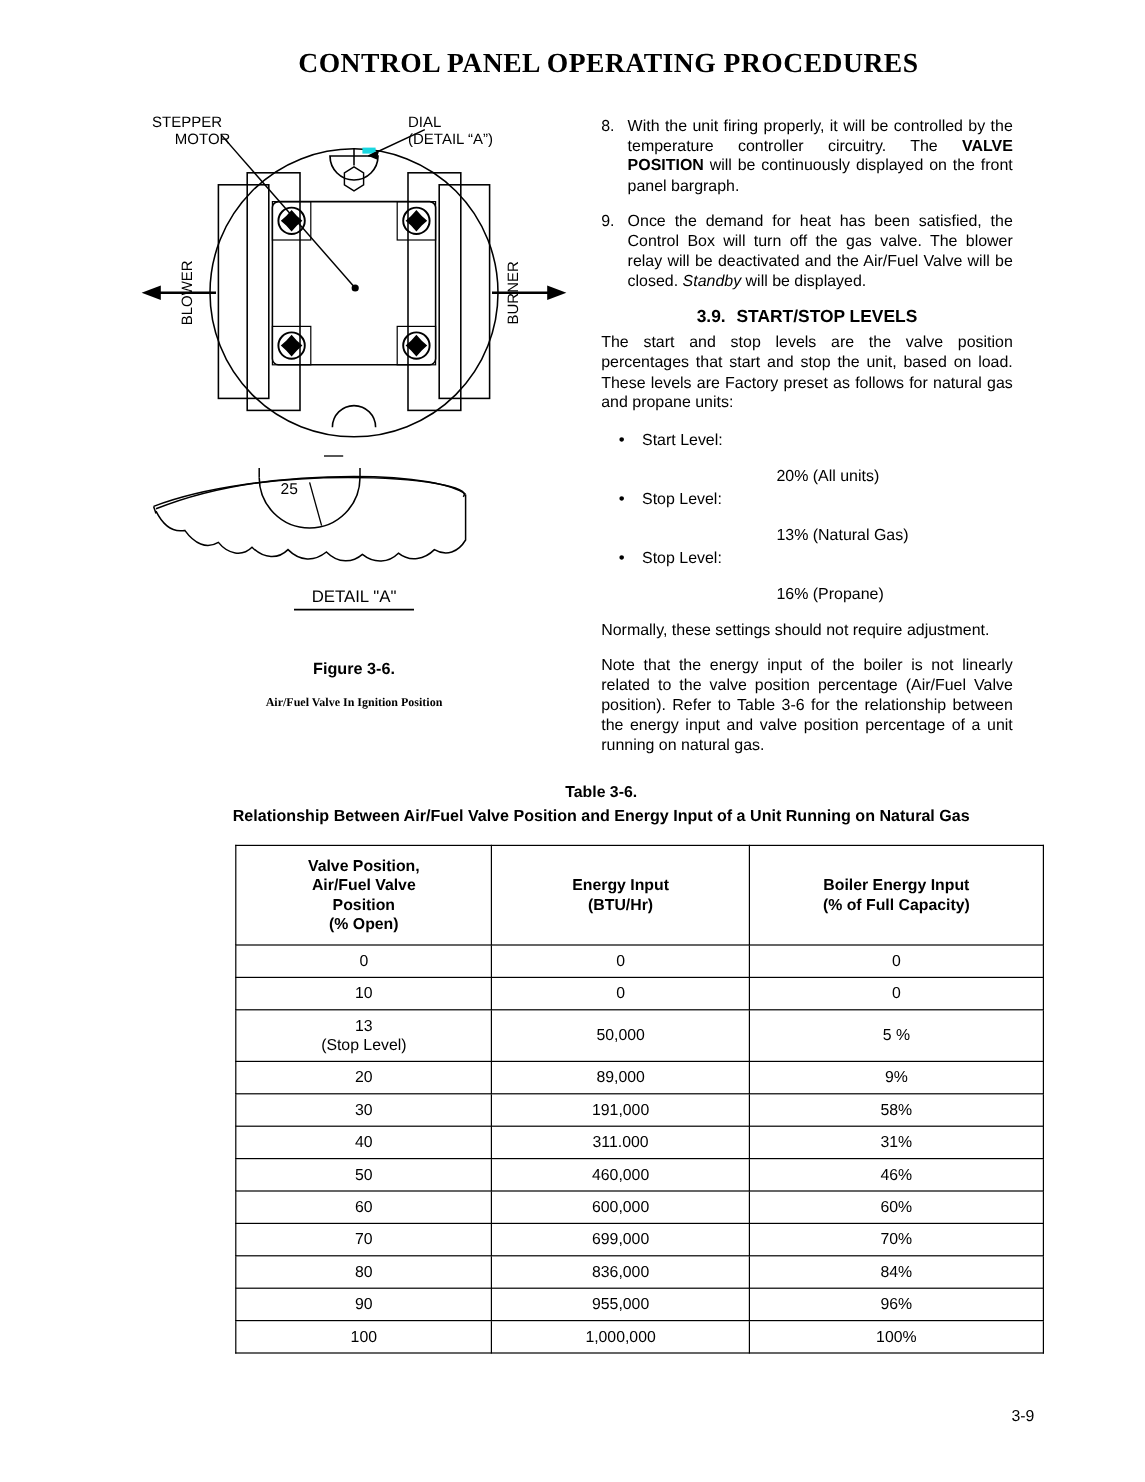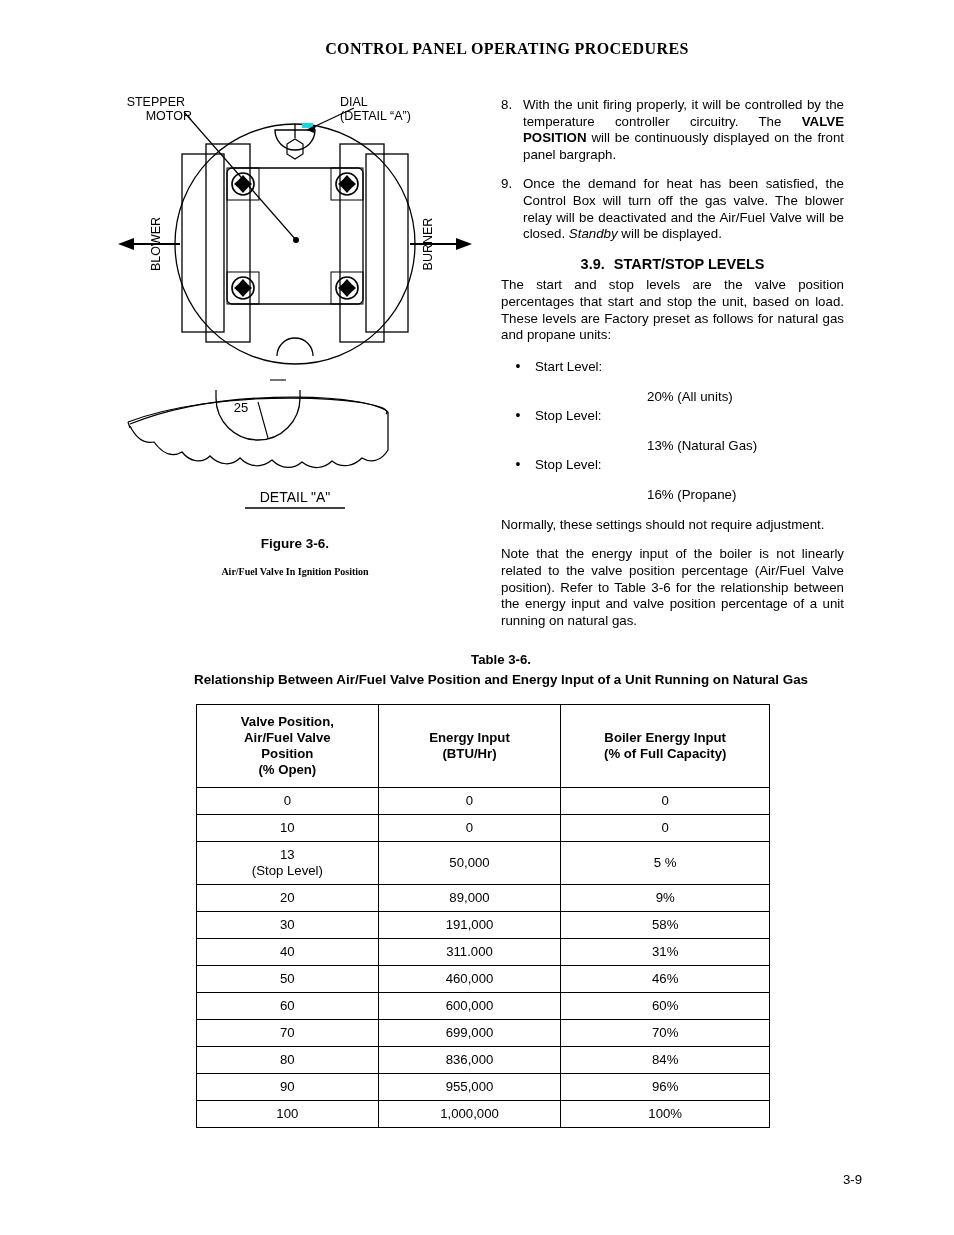--- a/index.html
+++ b/index.html
@@ -24,40 +24,40 @@
 
   
   .page-title {
     position: absolute;
     left: 0;
     top: 40px;
     width: 954px;
     text-align: center;
     font-family: "Liberation Serif", serif;
     font-weight: bold;
-    font-size: 16px;
+    font-size: 23px;
     letter-spacing: 0.4px;
     padding-left: 60px;
     box-sizing: border-box;
   }
 
   
   .left-col {
     position: absolute;
     left: 110px;
     top: 92px;
     width: 370px;
     height: 530px;
   }
   .figure-svg { display: block; }
 
   .fig-caption {
     position: absolute;
     left: 110px;
-    top: 536px;
+    top: 550px;
     width: 370px;
     text-align: center;
     font-size: 13.5px;
     font-weight: bold;
     line-height: 1.15;
   }
   .fig-caption .line2 {
     display: block;
     margin-top: 14px;
     font-size: 10px;
@@ -138,21 +138,21 @@
   }
   .table-caption .tc-line2 {
     display: block;
     font-size: 13.4px;
   }
 
   table.data-table {
     position: absolute;
     left: 196px;
     top: 704px;
-    width: 574px;
+    width: 674px;
     border-collapse: collapse;
     font-size: 13.2px;
   }
   table.data-table th,
   table.data-table td {
     border: 1.4px solid #000;
     text-align: center;
     vertical-align: middle;
   }
   table.data-table th {

